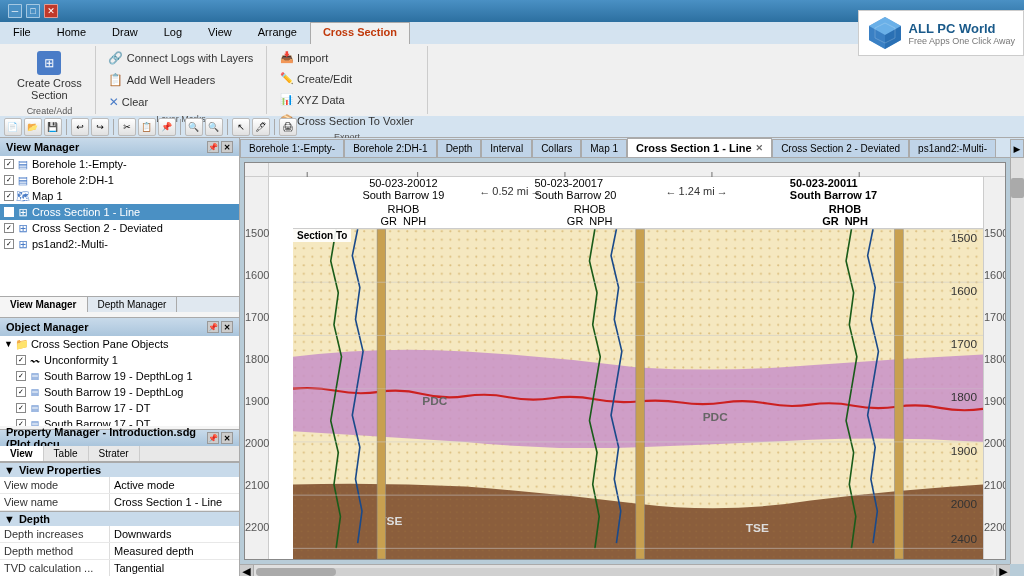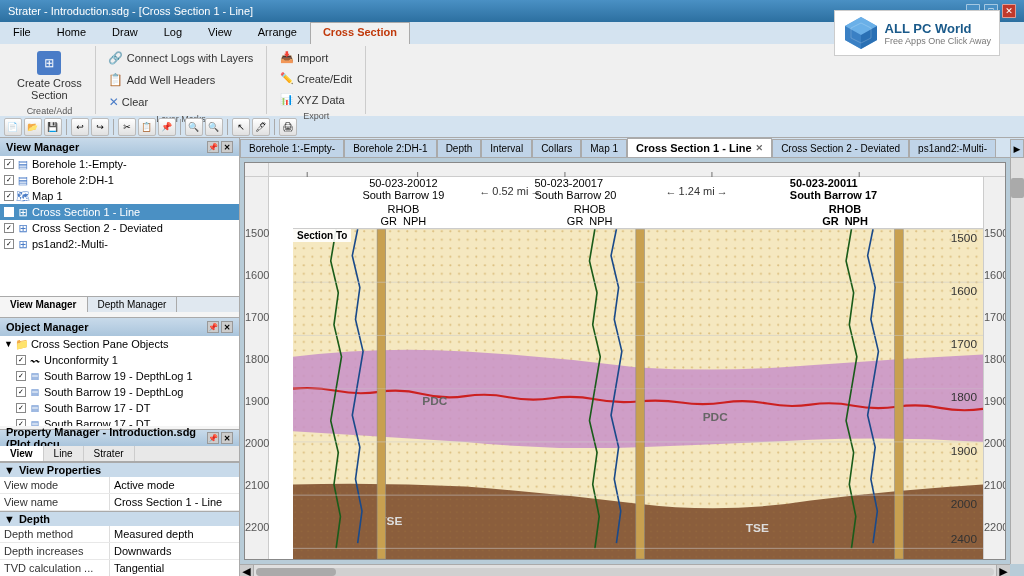--- a/index.html
+++ b/index.html
@@ -100,21 +100,21 @@
       color: #333;
       white-space: nowrap;
     }
 
     
     .logo-area {
       margin-left: auto;
       display: flex;
       align-items: center;
       gap: 8px;
-      padding-right: 24px;
+      padding-right: 0;
     }
     .logo-box {
       background: white;
       border: 1px solid #ccc;
       padding: 4px 8px;
       display: flex;
       align-items: center;
       gap: 6px;
     }
     .logo-cube {
@@ -327,21 +327,20 @@
       display: flex; align-items: center; justify-content: center;
       font-size: 9px;
       cursor: pointer;
     }
     .toolbar-sep { width: 1px; height: 16px; background: #aaa; margin: 0 2px; }
   </style>
 </head>
 <body>
 
 <div class="title-bar">
-  <span>Strater - Introduction.sdg - [Cross Section 1 - Line]</span>
   <div class="title-bar-controls">
     <div class="title-btn min">─</div>
     <div class="title-btn max">□</div>
     <div class="title-btn close">✕</div>
   </div>
 </div>
 
 <div class="ribbon-tabs">
   <div class="ribbon-tab">File</div>
   <div class="ribbon-tab">Home</div>
@@ -404,20 +403,24 @@
         <span>Import</span>
       </div>
       <div class="ribbon-small-btn">
         <span style="color:#4a7cc7;">✏️</span>
         <span>Create/Edit</span>
       </div>
       <div class="ribbon-small-btn">
         <span style="color:#4a7cc7;">📊</span>
         <span>XYZ Data</span>
       </div>
+      <div class="ribbon-small-btn">
+        <span style="color:#4a7cc7;">📦</span>
+        <span>Cross Section To Voxler</span>
+      </div>
     </div>
     <div class="ribbon-group-label">Export</div>
   </div>
 </div>
 
 <div class="toolbar-row">
   <div class="toolbar-btn">📄</div>
   <div class="toolbar-btn">📂</div>
   <div class="toolbar-btn">💾</div>
   <div class="toolbar-sep"></div>
@@ -537,47 +540,47 @@
     <div class="panel" style="flex:1; display:flex; flex-direction:column;">
       <div class="prop-header">
         <span>Property Manager - Introduction.sdg (Plot docu...</span>
         <div class="panel-header-controls">
           <div class="panel-ctrl-btn">📌</div>
           <div class="panel-ctrl-btn">✕</div>
         </div>
       </div>
       <div class="prop-tabs">
         <div class="prop-tab active">View</div>
-        <div class="prop-tab">Line</div>
+        <div class="prop-tab">Table</div>
         <div class="prop-tab">Strater</div>
       </div>
       <div style="flex:1; overflow-y:auto; background:white;">
         <div class="prop-section">
           <span>▼</span>
           <span>View Properties</span>
         </div>
         <div class="prop-row">
           <div class="prop-label">View mode</div>
           <div class="prop-value">Active mode</div>
         </div>
         <div class="prop-row">
           <div class="prop-label">View name</div>
           <div class="prop-value">Cross Section 1 - Line</div>
         </div>
         <div class="prop-section">
           <span>▼</span>
           <span>Depth</span>
         </div>
         <div class="prop-row">
+          <div class="prop-label">Depth increases</div>
+          <div class="prop-value">Downwards</div>
+        </div>
+        <div class="prop-row">
           <div class="prop-label">Depth method</div>
           <div class="prop-value">Measured depth</div>
-        </div>
-        <div class="prop-row">
-          <div class="prop-label">Depth increases</div>
-          <div class="prop-value">Downwards</div>
         </div>
         <div class="prop-row">
           <div class="prop-label">TVD calculation ...</div>
           <div class="prop-value">Tangential</div>
         </div>
       </div>
 
     </div>
   </div>
 

